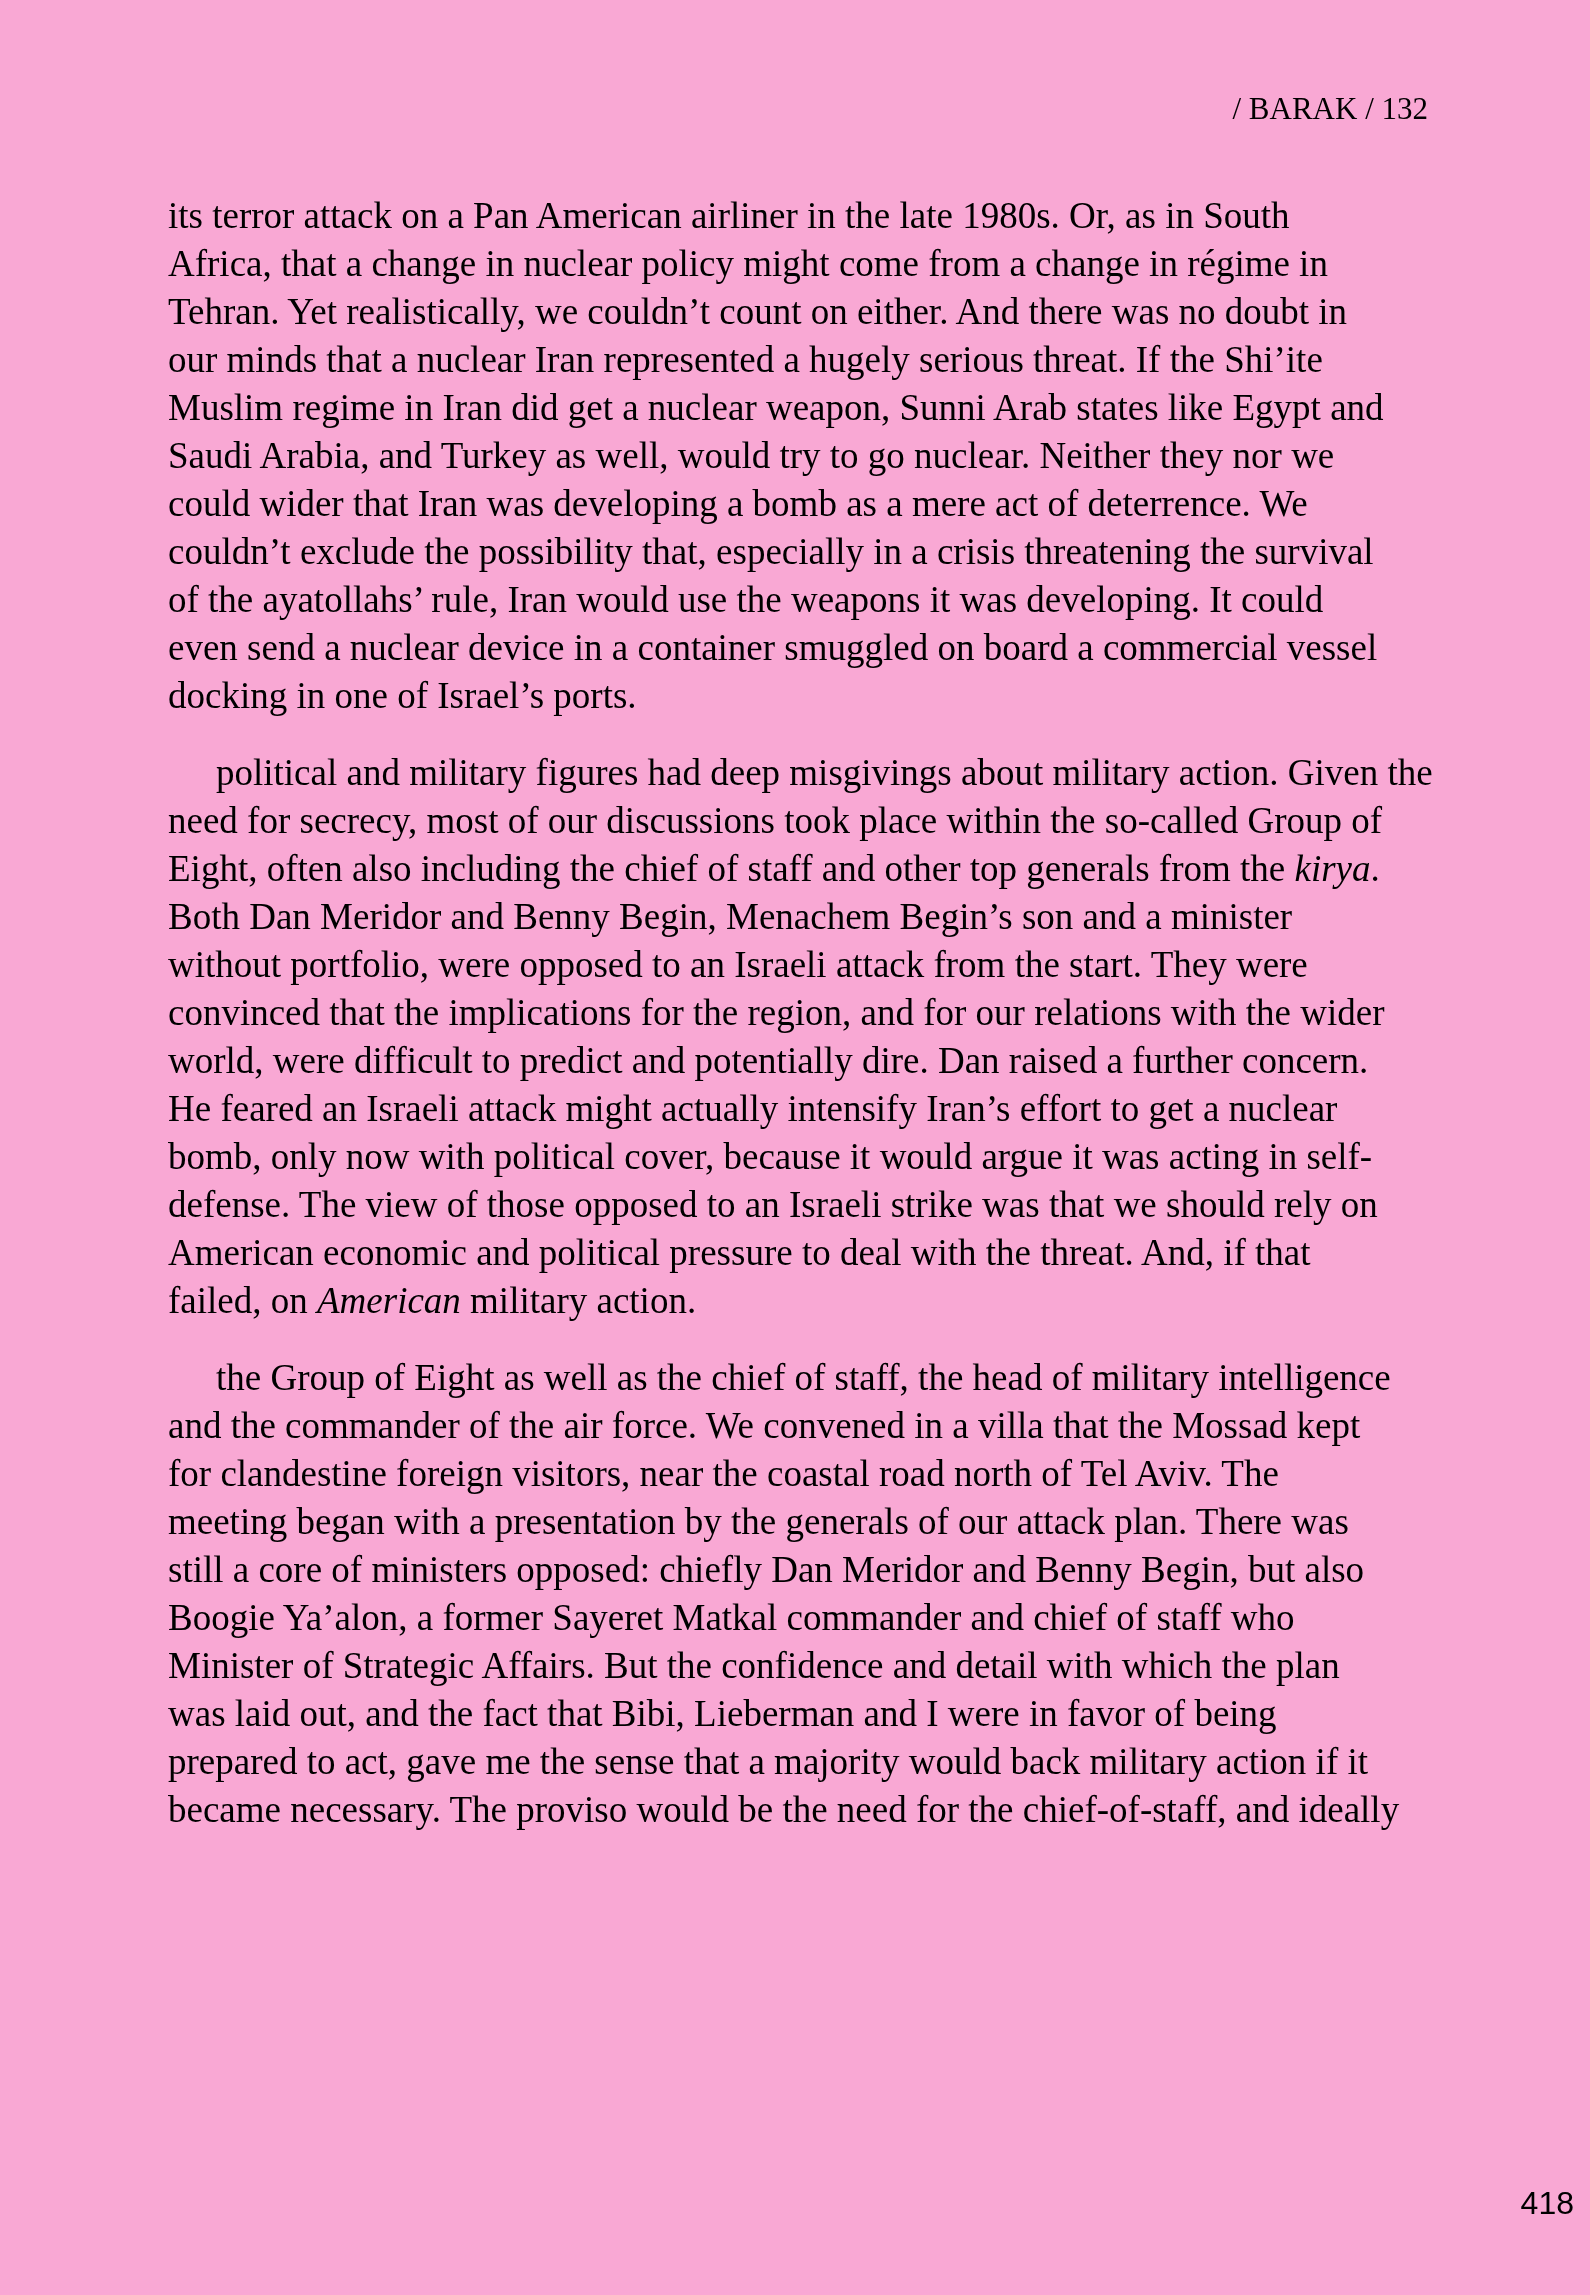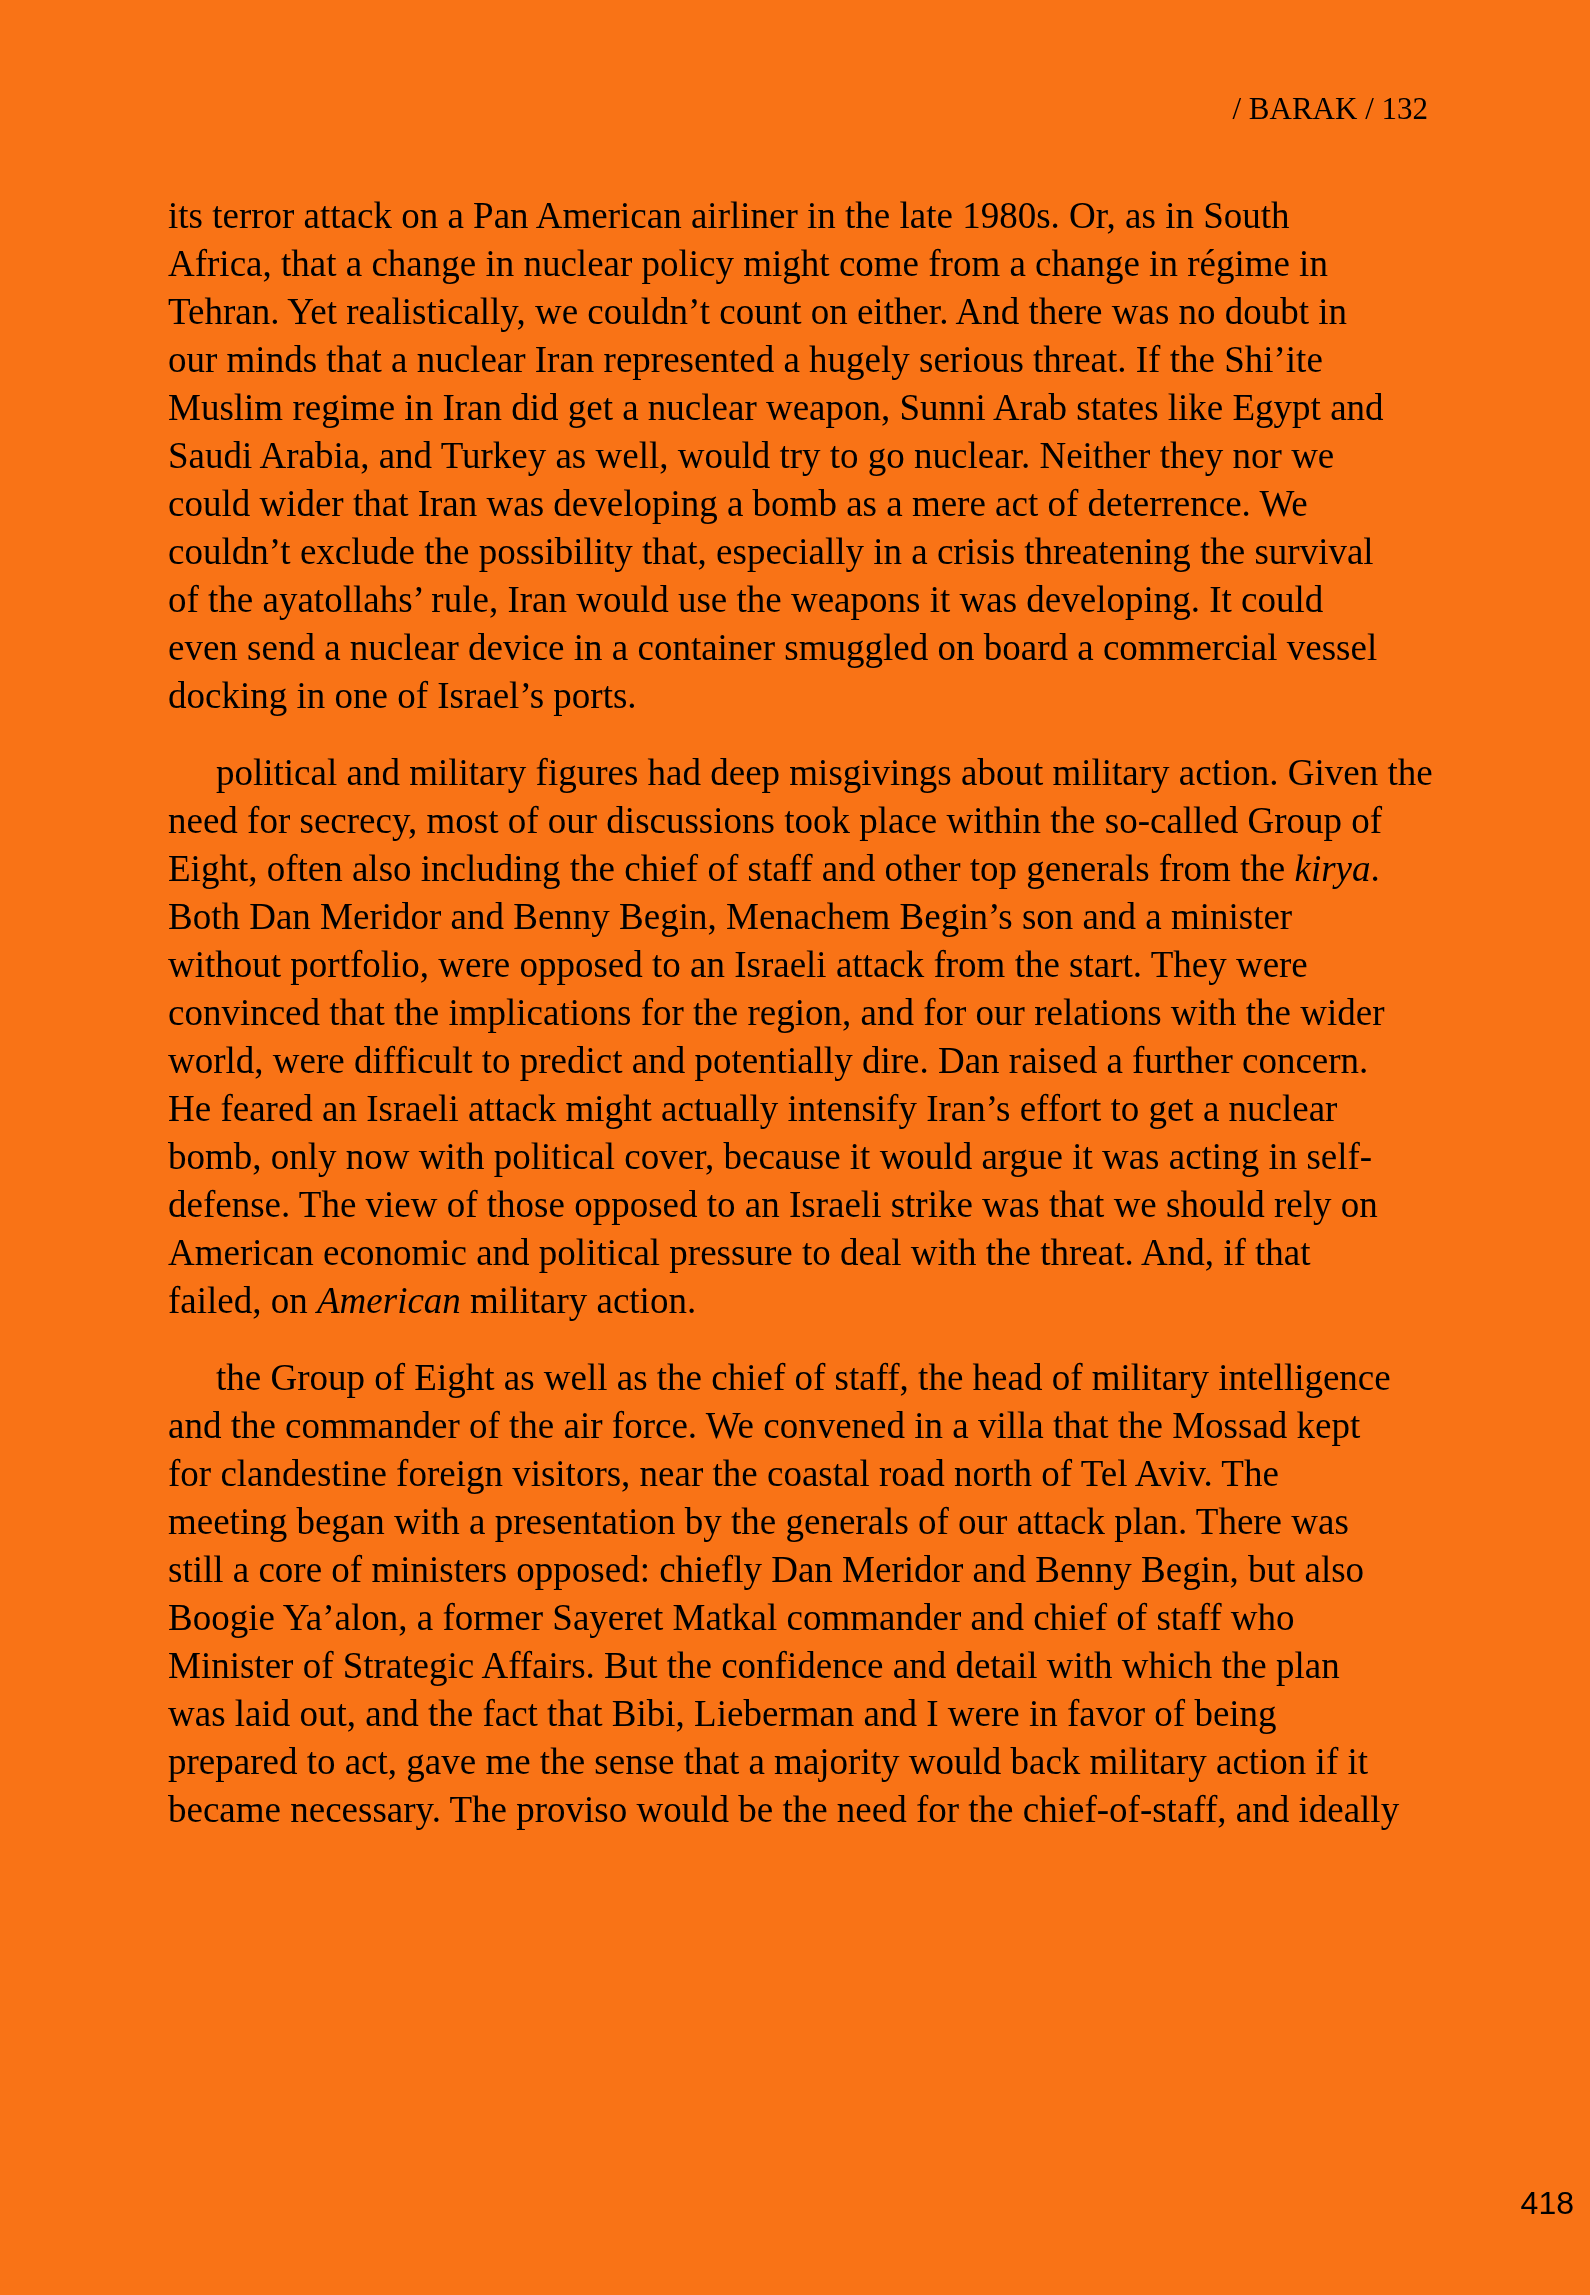--- a/index.html
+++ b/index.html
@@ -4,21 +4,21 @@
 <style>
   html, body {
     margin: 0;
     padding: 0;
     background: #e8e8e8;
   }
   .page {
     position: relative;
     width: 1591px;
     height: 2295px;
-    background: #f97316;
+    background: #f9a8d4;
     color: #000000;
     font-family: "Liberation Serif", serif;
     overflow: hidden;
   }
   .running-head {
     position: absolute;
     top: 85px;
     left: 168px;
     width: 1260px;
     text-align: right;

